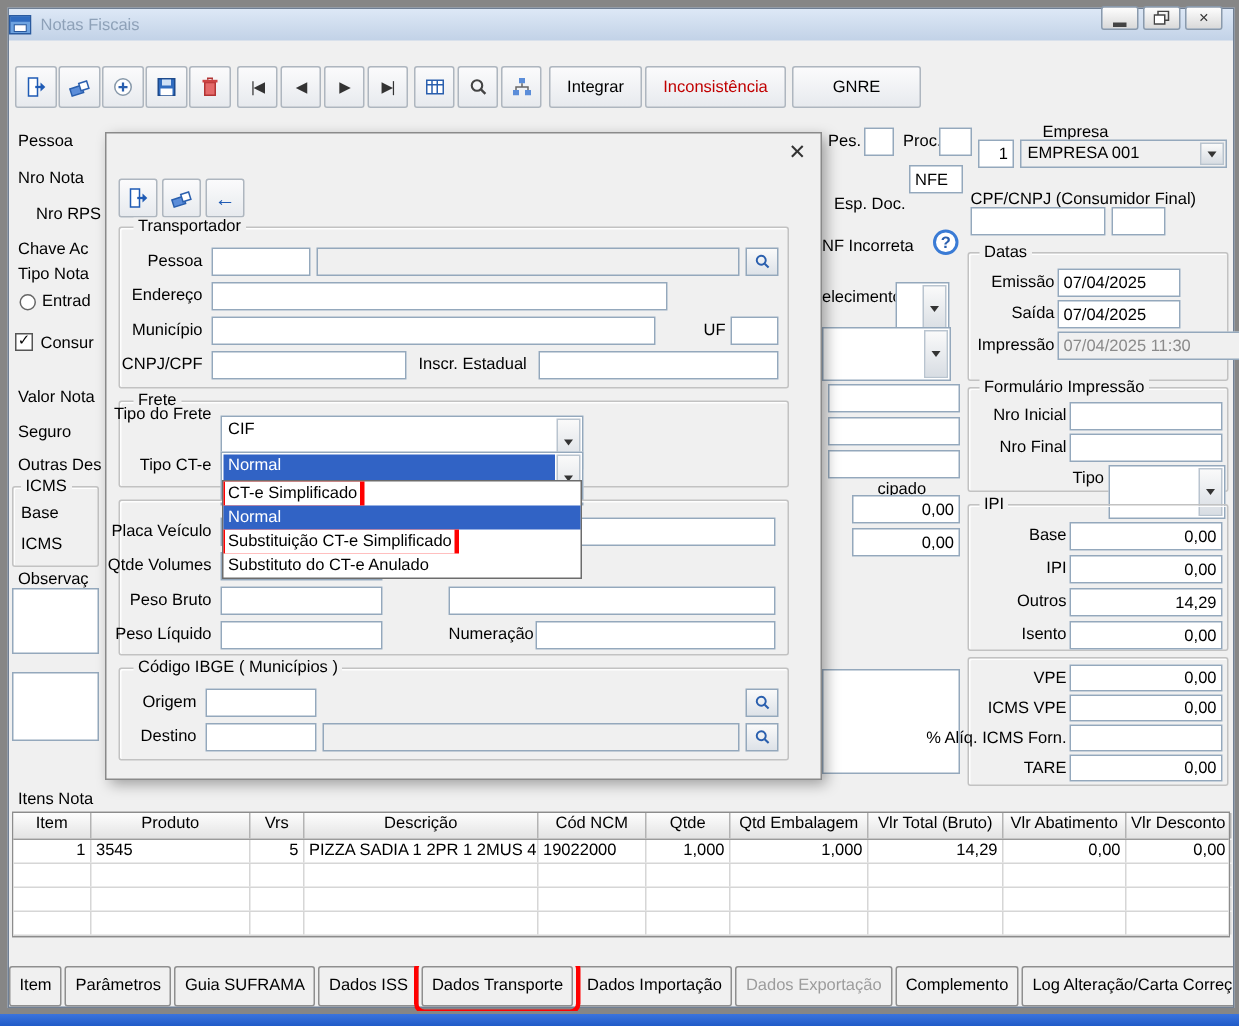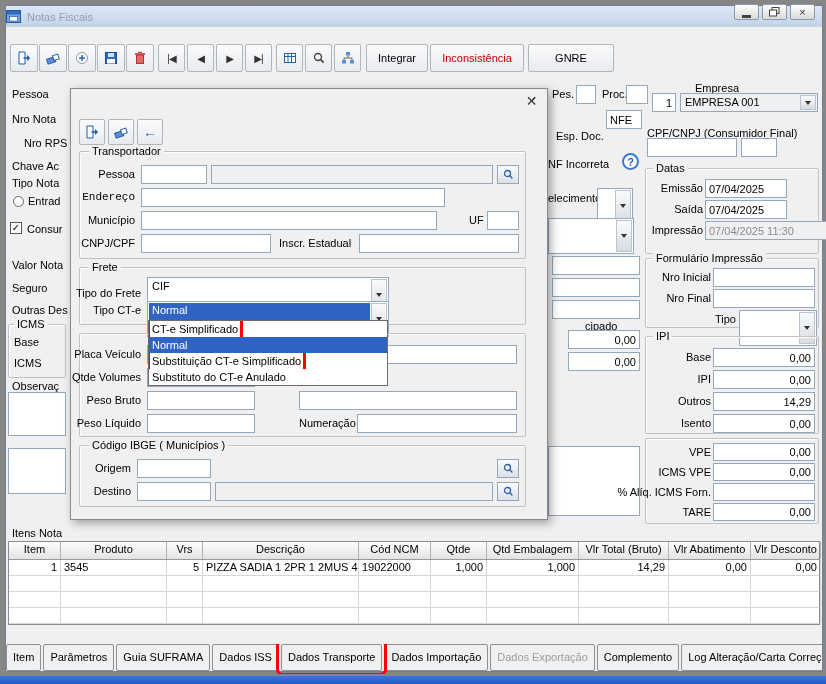--- a/index.html
+++ b/index.html
@@ -310,34 +310,34 @@
   <span class="gtitle" style="left:18px;top:56px;">Transportador</span>
   <span class="lblr" style="right:412px;top:79px;">Pessoa</span>
   <input class="inp" style="left: 70px; top: 76px; width: 66px;">
   <input class="inp gray" style="left: 140px; top: 76px; width: 282px;">
   <div class="sbtn" style="left:426px;top:76px;width:22px;">
     <svg width="13" height="13">
         <circle cx="5.5" cy="5.5" r="3" fill="none" stroke="#2a5fae" stroke-width="1.3"></circle>
         <path d="M7.8 7.8l2.6 2.6" stroke="#2a5fae" stroke-width="1.4"></path>
       </svg>
   </div>
-  <span class="lblr" style="right:412px;top:102px;font-family:Liberation Mono, monospace;">Endereço</span>
+  <span class="lblr" style="right:412px;top:102px;">Endereço</span>
   <input class="inp" style="left: 70px; top: 99px; width: 304px;">
   <span class="lblr" style="right:412px;top:125px;">Município</span>
   <input class="inp" style="left: 70px; top: 122px; width: 296px;">
   <span class="lbl" style="left:398px;top:125px;">UF</span>
   <input class="inp" style="left: 416px; top: 122px; width: 32px;">
   <span class="lblr" style="right:412px;top:148px;">CNPJ/CPF</span>
   <input class="inp" style="left: 70px; top: 145px; width: 130px;">
   <span class="lbl" style="left:208px;top:148px;">Inscr. Estadual</span>
   <input class="inp" style="left: 288px; top: 145px; width: 160px;">
 
   <div class="gbox" style="left:8px;top:178px;width:447px;height:58px;"></div>
   <span class="gtitle" style="left:18px;top:172px;">Frete</span>
-  <span class="lblr" style="right:406px;top:198px;">Tipo do Frete</span>
+  <span class="lblr" style="right:406px;top:181px;">Tipo do Frete</span>
   <div class="combo" style="left:76px;top:188px;width:242px;">
     <span class="val">CIF</span>
     <span class="cbtn">
         <span class="tri"></span>
       </span>
   </div>
   <span class="lblr" style="right:406px;top:215px;">Tipo CT-e</span>
   <div class="combo" style="left:76px;top:212px;width:242px;">
     <span class="val selblue">Normal</span>
     <span class="cbtn">

